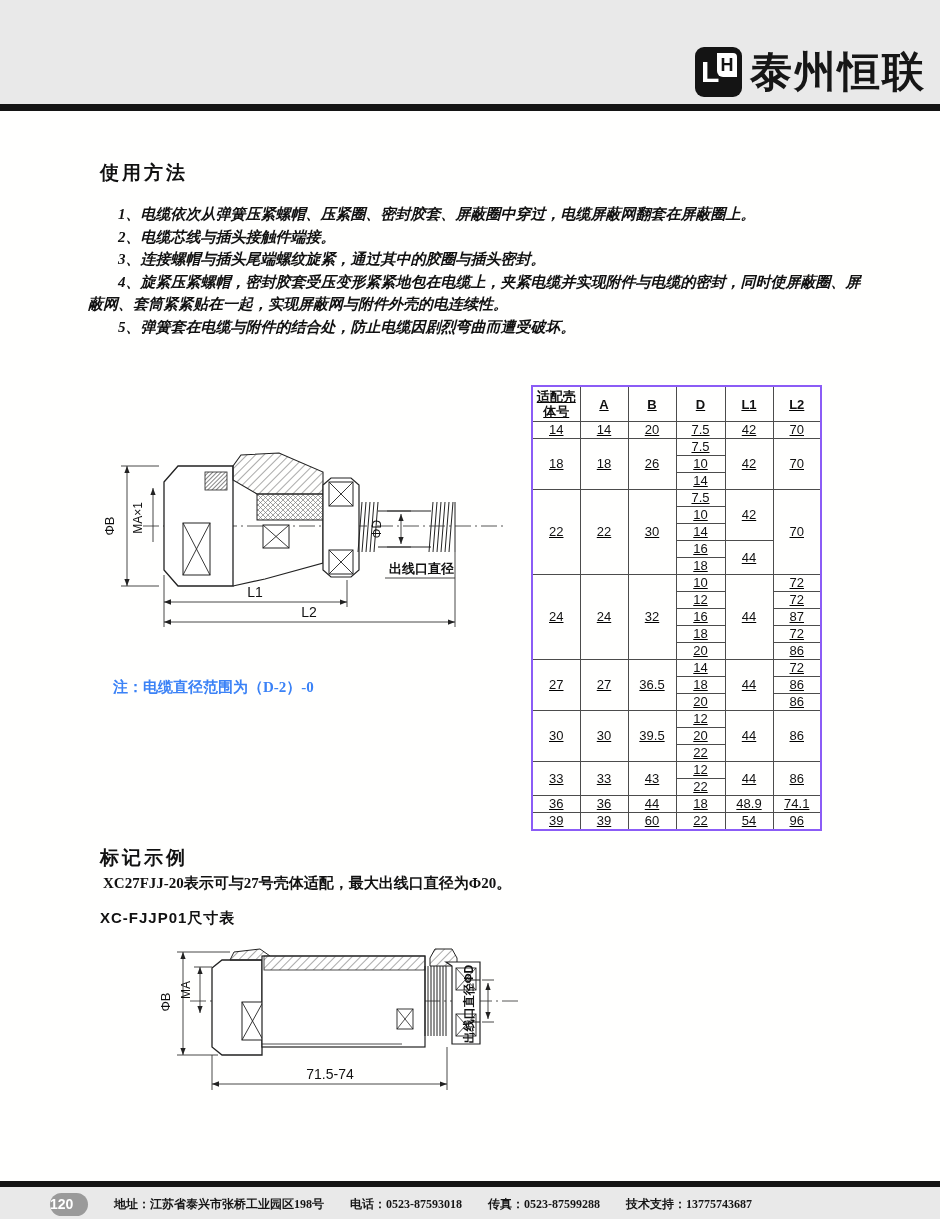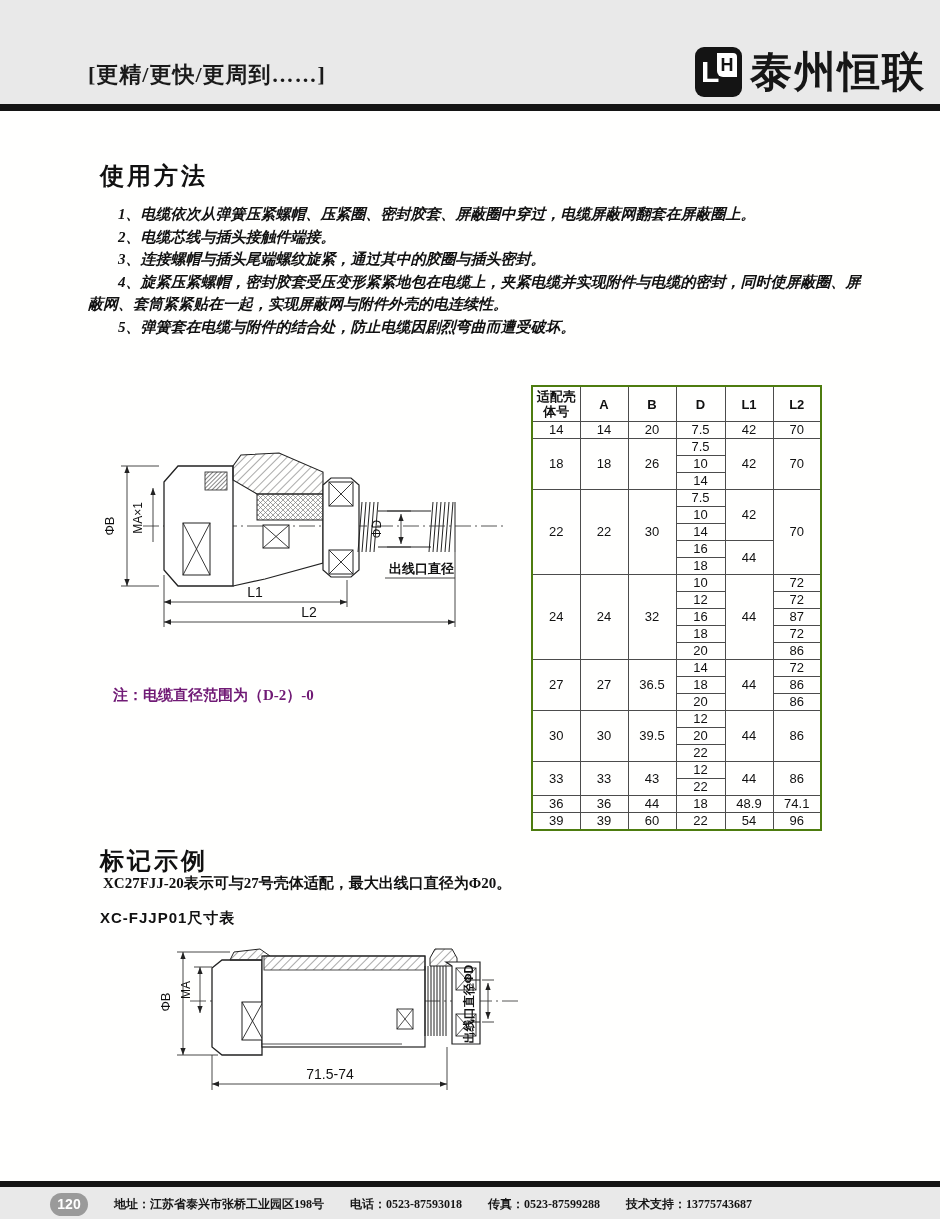--- a/index.html
+++ b/index.html
@@ -13,61 +13,60 @@
           font-size:22px;font-weight:700;color:#1a1a1a;letter-spacing:1px;}
   .logo-wrap{position:absolute;left:695px;top:46px;height:52px;display:flex;align-items:center;}
   .logo-mark{position:relative;width:47px;height:50px;background:#141414;border-radius:9px;}
   .logo-mark .l{position:absolute;left:6px;top:8px;color:#fff;font-weight:900;font-size:30px;line-height:34px;}
   .logo-mark .hbox{position:absolute;right:5px;top:6px;width:20px;height:24px;background:#fff;
                    border-radius:0 4px 0 6px;color:#141414;font-weight:900;font-size:18px;
                    line-height:24px;text-align:center;}
   .brand{margin-left:8px;font-size:42px;font-weight:900;color:#161616;letter-spacing:2px;}
 
   
-  .sec-title{position:absolute;font-size:24px;font-weight:900;color:#111;letter-spacing:3px;}
+  .sec-title{position:absolute;font-size:19px;font-weight:900;color:#111;letter-spacing:3px;}
   .usage-list{position:absolute;left:88px;top:203px;width:778px;
               font-family:"Liberation Serif",serif;font-size:15px;font-weight:700;
               color:#111;line-height:22.5px;font-style:italic;}
   .usage-list p{margin:0;text-indent:2em;}
   .note{position:absolute;left:113px;top:678px;font-family:"Liberation Serif",serif;
-        font-size:15px;font-weight:700;color:#701a75;margin-top:8px;}
+        font-size:15px;font-weight:700;color:#3b82f6;}
   .marking-text{position:absolute;left:103px;top:874px;font-family:"Liberation Serif",serif;
         font-size:15px;font-weight:700;color:#111;}
   .size-table-title{position:absolute;left:100px;top:909px;font-size:15px;font-weight:900;
         color:#111;letter-spacing:1px;}
 
   
   .spec-table{position:absolute;left:531px;top:385px;}
   .spec-table table{border-collapse:collapse;table-layout:fixed;}
   .spec-table th,.spec-table td{border:1px solid #4c4c4c;text-align:center;vertical-align:middle;
         font-size:13px;color:#111;padding:0;}
-  .spec-table table{border:2px solid #4d7c0f;}
+  .spec-table table{border:2px solid #8b5cf6;text-decoration:underline;}
   .spec-table th{height:34px;font-weight:700;font-size:13px;white-space:pre-line;line-height:15px;}
   .spec-table td{height:16px;line-height:16px;}
 
   
   .drawing{position:absolute;}
   svg text{font-family:"Liberation Sans",sans-serif;fill:#111;}
 
   
   .ftr-bar{position:absolute;left:0;top:1181px;width:940px;height:6px;background:#141414;}
   .ftr{position:absolute;left:0;top:1187px;width:940px;height:32px;background:#e9e9e9;}
   .ftr-inner{position:absolute;left:50px;top:1193px;display:flex;align-items:center;}
   .page-badge{width:38px;height:23px;background:#9a9a9a;border-radius:12px;color:#fff;
-        font-size:14px;font-weight:700;text-align:center;line-height:23px;}
+        font-size:14px;font-weight:700;line-height:23px;}
   .ftr-item{margin-left:26px;font-family:"Liberation Serif",serif;font-size:12px;
         font-weight:600;color:#161616;white-space:nowrap;}
 </style>
 </head>
 <body>
 
 <div id="page">
 
   <div class="hdr">
-    <div class="slogan">[更精/更快/更周到……]</div>
     <div class="logo-wrap">
       <div class="logo-mark">
         <span class="l">L</span>
         <span class="hbox">H</span>
       </div>
       <div class="brand">泰州恒联</div>
     </div>
   </div>
   <div class="hdr-bar"></div>
 

